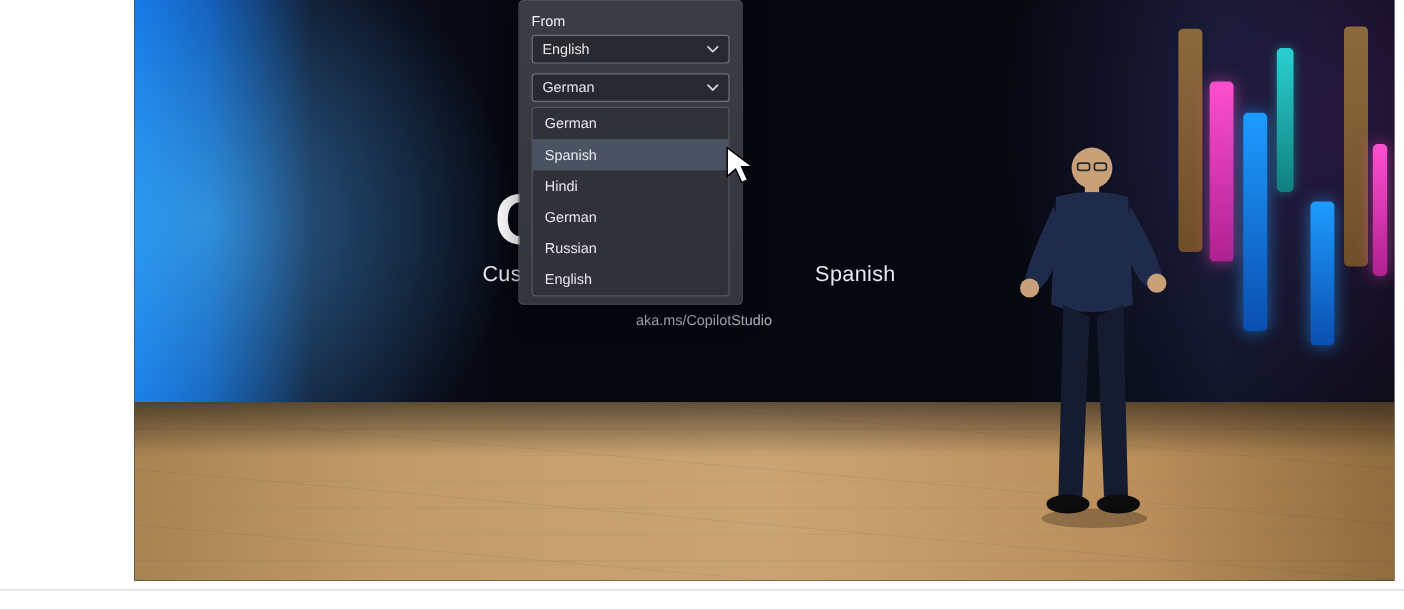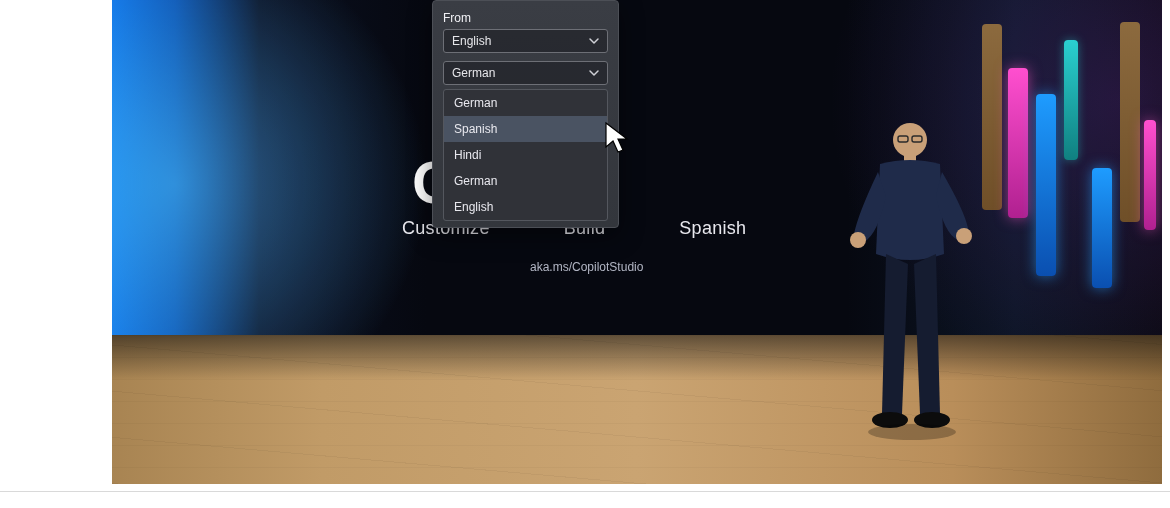--- a/index.html
+++ b/index.html
@@ -255,20 +255,21 @@
               <path d="M3 5l4 4 4-4" fill="none" stroke="currentColor" stroke-width="1.5" stroke-linecap="round" stroke-linejoin="round"></path>
             </svg>
         </span>
       </div>
 
       <div class="dropdown" id="to-dropdown">
           <div class="opt">German</div>
           <div class="opt hover">Spanish</div>
           <div class="opt">Hindi</div>
           <div class="opt">German</div>
+          <div class="opt">Russian</div>
           <div class="opt">English</div>
         </div>
     </div>
 
     <div class="cursor">
       <svg viewBox="0 0 26 34">
         <path d="M2 2 L2 26 L9 20 L14 31 L19 29 L14 18 L23 18 Z" fill="#ffffff" stroke="#000" stroke-width="1.2"></path>
       </svg>
     </div>
   </div>

